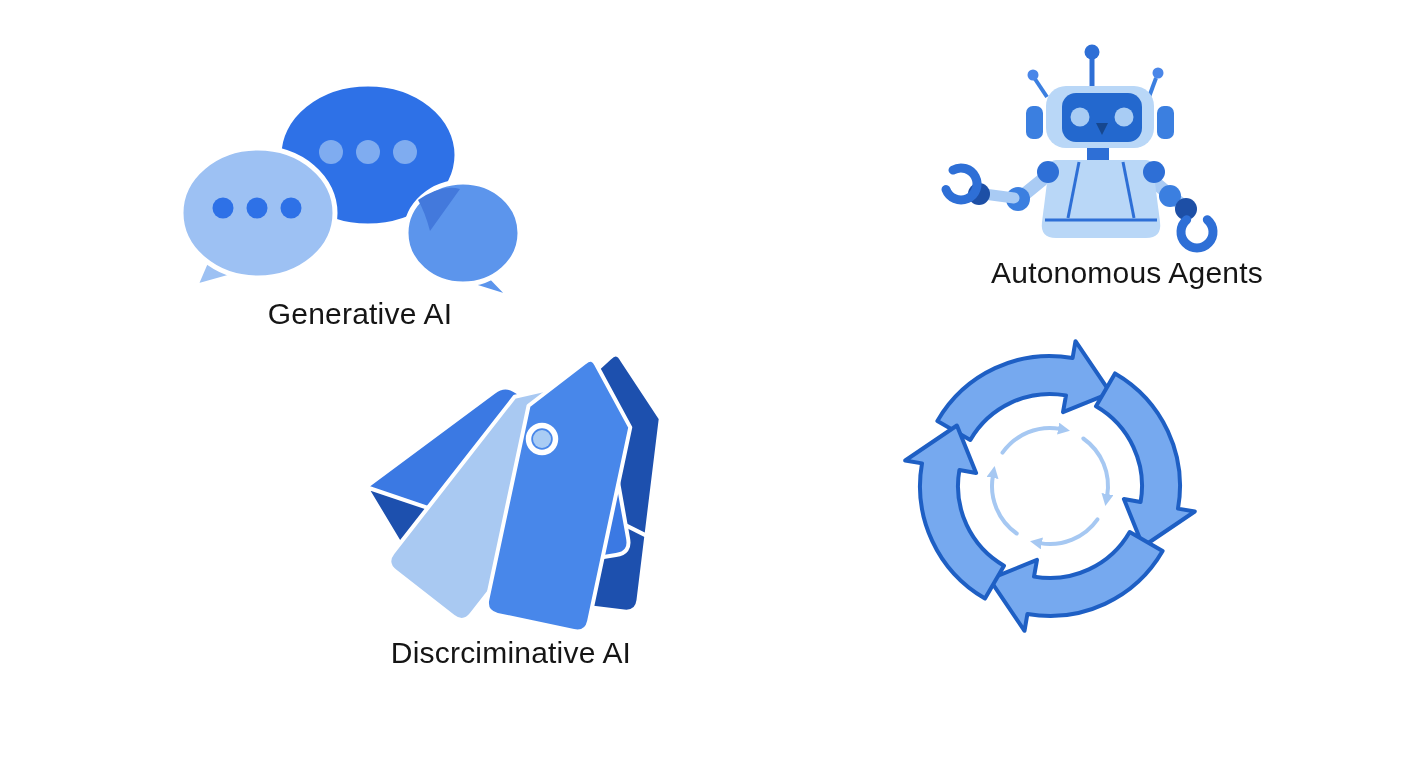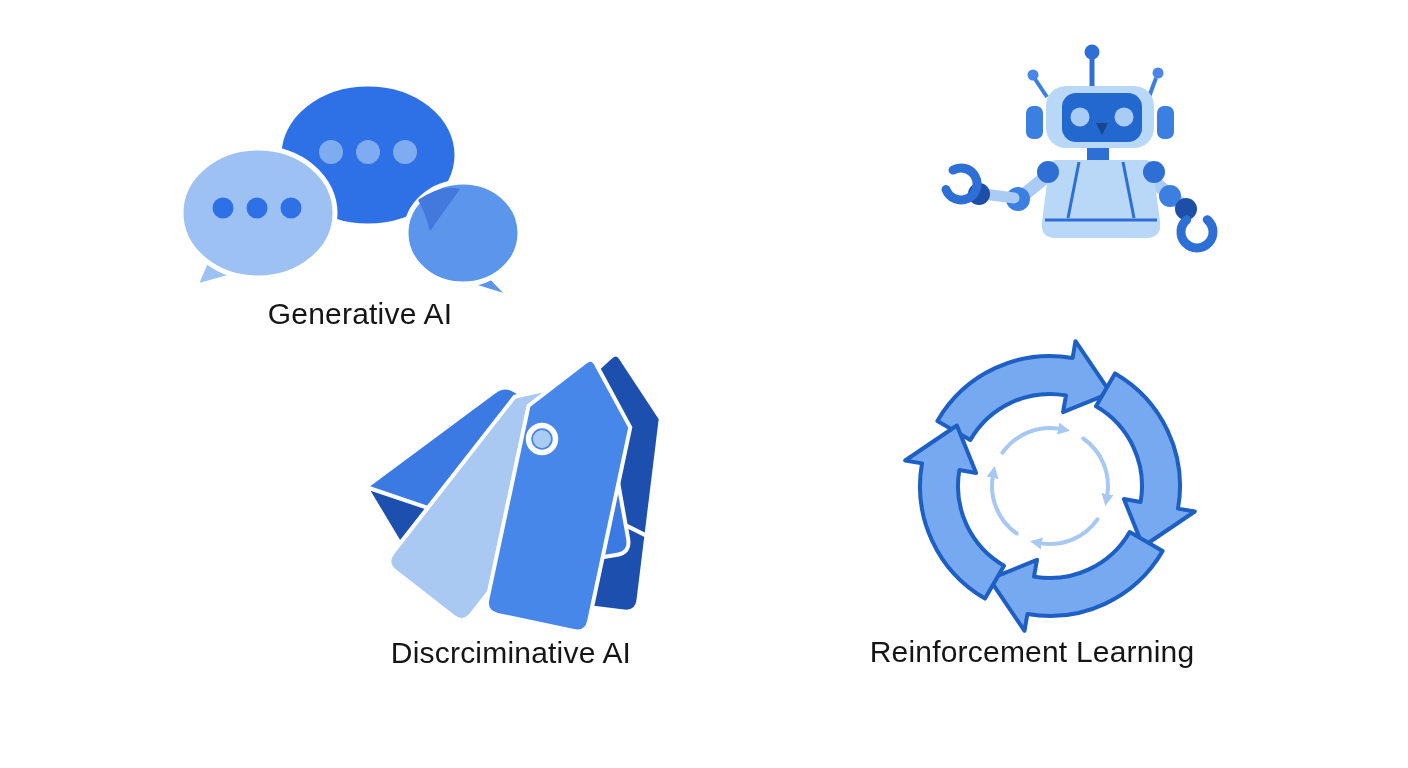--- a/index.html
+++ b/index.html
@@ -119,16 +119,16 @@
       <g fill="none" stroke="#A6C8F2" stroke-width="4" stroke-linecap="round">
         <path d="M -47.5 -33.3 A 58 58 0 0 1 10.1 -57.1" marker-end="url(#ah)"></path>
         <path transform="rotate(90)" d="M -47.5 -33.3 A 58 58 0 0 1 10.1 -57.1" marker-end="url(#ah)"></path>
         <path transform="rotate(180)" d="M -47.5 -33.3 A 58 58 0 0 1 10.1 -57.1" marker-end="url(#ah)"></path>
         <path transform="rotate(270)" d="M -47.5 -33.3 A 58 58 0 0 1 10.1 -57.1" marker-end="url(#ah)"></path>
       </g>
     </g>
   </svg>
 
   <div class="caption cap-generative">Generative AI</div>
+  <div class="caption cap-autonomous">Autonomous Agents</div>
   <div class="caption cap-discriminative">Discrciminative AI</div>
-  <div class="caption cap-reinforcement">Reinforcement Learning</div>
 
 </div>
 
 </body></html>

